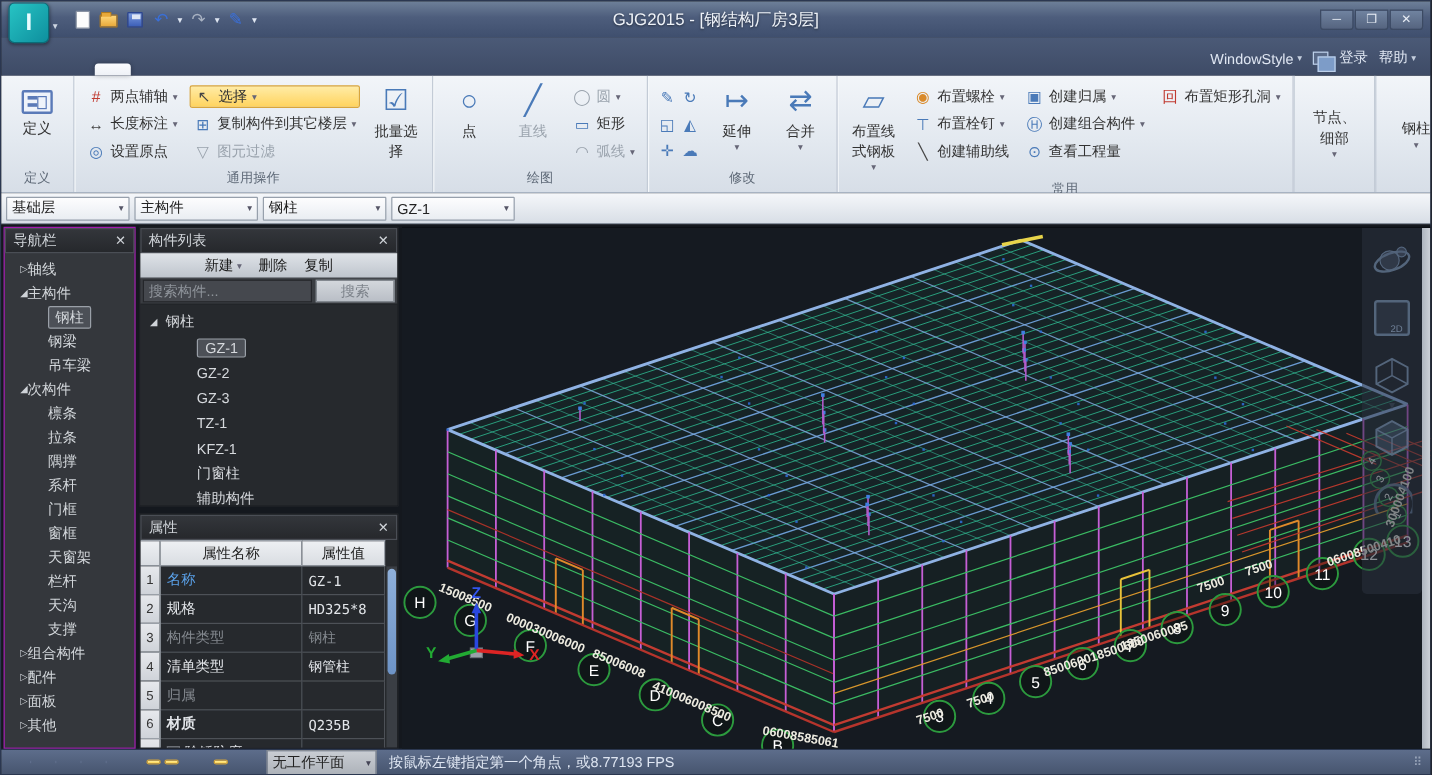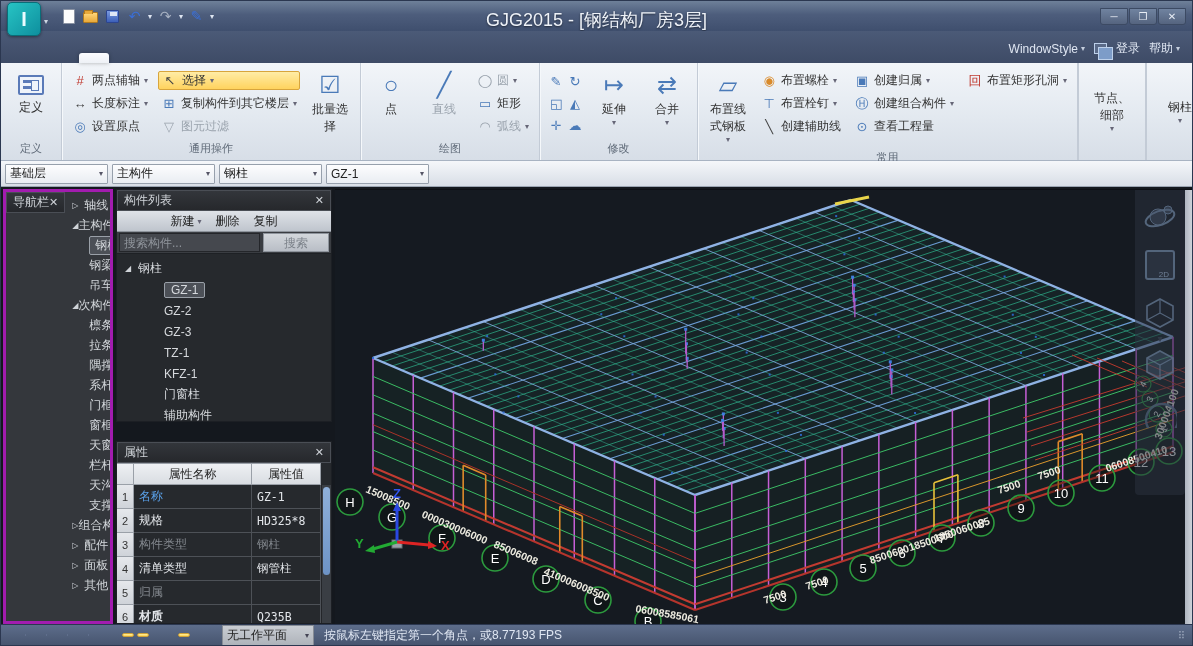--- a/index.html
+++ b/index.html
@@ -10,21 +10,21 @@
   .applogo{width:34px;height:34px;margin:6px 2px 0 6px;background:linear-gradient(135deg,#27c4c4,#0e8f9e);border-radius:5px;border:1px solid #0a6d78;color:#eafcff;display:flex;align-items:center;justify-content:center;font-size:20px;font-weight:bold;z-index:5;box-shadow:0 1px 3px rgba(0,0,0,.4);}
   .logo-caret{font-size:8px;color:#cdd6e2;margin:10px 2px 0 1px;}
   .qat{display:flex;align-items:center;gap:5px;margin-left:10px;}
   .qi{width:17px;height:16px;display:inline-flex;align-items:center;justify-content:center;font-size:14px;line-height:1;}
   .qi-page{width:12px;height:15px;background:#fdfdfd;border:1px solid #8a93a3;border-radius:1px;}
   .qi-folder{width:15px;height:11px;background:linear-gradient(#ffd77a,#e8a93a);border:1px solid #b07a20;border-radius:1px;margin-top:3px;position:relative;}
   .qi-folder:before{content:"";position:absolute;top:-3px;left:0;width:7px;height:3px;background:#e8a93a;border:1px solid #b07a20;border-bottom:none;border-radius:1px 1px 0 0;}
   .qi-floppy{width:13px;height:13px;background:linear-gradient(#7b9be0,#3c5fb8);border:1px solid #2c4590;border-radius:1px;position:relative;}
   .qi-floppy:before{content:"";position:absolute;left:3px;top:1px;width:7px;height:4px;background:#dfe6f5;}
   .blue{color:#3a6fd8;} .grayic{color:#a8b2c2;} .qcaret{font-size:8px;color:#dfe6f2;}
-  .title-text{position:absolute;left:0;right:0;top:7px;text-align:center;color:#eef2f8;font-size:18px;text-shadow:0 1px 2px rgba(0,0,0,.5);}
+  .title-text{position:absolute;left:0;right:0;top:7px;text-align:center;color:#eef2f8;font-size:14px;text-shadow:0 1px 2px rgba(0,0,0,.5);}
   .winbtns{margin-left:auto;display:flex;gap:1px;padding-right:6px;z-index:4;}
   .winbtn{width:28px;height:17px;display:flex;align-items:center;justify-content:center;color:#e8edf5;font-size:10px;background:linear-gradient(#7083a0,#55647f);border:1px solid #3c4a63;border-radius:0 0 3px 3px;cursor:default;}
   
   .tabrow{height:32px;background:linear-gradient(#4b5a77,#3e4b66);display:flex;align-items:flex-end;padding:0 0 0 46px;flex:0 0 auto;position:relative;}
   .tab{padding:5px 15px;font-size:12.5px;color:#e2e9f3;cursor:default;border-radius:3px 3px 0 0;margin-right:2px;}
   .tab.active{background:linear-gradient(#fbfcfe,#eef1f6);color:#222;box-shadow:0 0 4px rgba(0,0,0,.3);}
   .tabrow-right{margin-left:auto;display:flex;align-items:center;gap:9px;padding:0 12px 6px 0;color:#dfe6f2;font-size:12px;}
   .tr-caret{font-size:8px;color:#c4cedd;margin-left:-6px;}
   .cascade-ic{width:13px;height:11px;border:1px solid #bdd0ea;background:#5a6a88;position:relative;}
   .cascade-ic:before{content:"";position:absolute;left:3px;top:3px;width:13px;height:11px;border:1px solid #bdd0ea;background:#7d9cc8;}
@@ -51,28 +51,28 @@
   .rspacer{flex:1;border-right:none;box-shadow:none;}
   .rright{display:flex;flex-direction:column;justify-content:center;border-left:1px solid #c3cbd6;border-right:1px solid #c3cbd6;padding:0 10px;}
   
   .comborow{height:26px;background:linear-gradient(#f5f7fa,#d8dee6);display:flex;align-items:center;gap:4px;padding:0 4px;border-bottom:1px solid #9aa4b1;flex:0 0 auto;}
   .combo{width:103px;height:20px;background:linear-gradient(#fdfdfe,#e9edf2);border:1px solid #97a0ac;border-radius:1px;display:flex;align-items:center;font-size:12px;color:#222;padding:0 4px;cursor:default;}
   .combo .cv{margin-left:auto;font-size:8px;color:#556;}
   
   .main{flex:1;display:flex;gap:3px;padding:2px 0 0 2px;background:#14181e;min-height:0;}
   .panel-title{height:21px;background:linear-gradient(#33363b,#26282c);border:1px solid #4a4e55;display:flex;align-items:center;padding:0 6px;color:#d0d4d9;font-size:12px;flex:0 0 auto;}
   .panel-title .x{margin-left:auto;font-size:11px;color:#cfd3d8;cursor:default;}
-  .navpanel{width:110px;display:flex;flex-direction:row;background:#34373c;border:3px solid #a21caf;}
+  .navpanel{width:110px;display:flex;flex-direction:column;background:#34373c;border:1px solid #a21caf;text-align:right;}
   .navtree{flex:1;overflow:hidden;padding-top:3px;}
   .nav-item{display:flex;align-items:center;height:20px;font-size:12px;color:#d3d7db;padding-left:7px;cursor:default;white-space:nowrap;}
   .nav-item .tri{width:12px;font-size:8px;color:#cfd3d8;}
   .nav-item.child{padding-left:24px;}
   .nav-item.selected .lbl{background:#4c5057;border:1px solid #9aa0a8;border-radius:2px;padding:0 5px;}
   
-  .compcol{width:216px;display:flex;flex-direction:column;gap:19px;min-height:0;}
+  .compcol{width:216px;display:flex;flex-direction:column;gap:6px;min-height:0;}
   .listpanel{height:233px;display:flex;flex-direction:column;background:#2b2d31;border:1px solid #1c1f24;}
   .btnrow{height:21px;background:linear-gradient(#dfe3e8,#bfc5cd);display:flex;align-items:center;justify-content:center;gap:14px;font-size:12px;color:#1c1c1c;border-bottom:1px solid #8e949c;flex:0 0 auto;}
   .lbtn{display:flex;align-items:center;gap:3px;cursor:default;font-weight:normal;}
   .searchrow{height:22px;display:flex;gap:3px;padding:1px 2px;background:#3a3d42;border-bottom:1px solid #1e2125;flex:0 0 auto;}
   .search-input{flex:1;background:#45484e;border:1px solid #24262a;color:#c9cdd2;font-size:12px;padding:0 4px;min-width:0;}
   .search-input::placeholder{color:#8f949b;}
   .search-btn{width:66px;background:linear-gradient(#d3d7dc,#b9bec6);border:1px solid #8e949c;color:#7c828a;font-size:12px;cursor:default;}
   .complist{flex:1;overflow:hidden;padding-top:4px;background:#26292d;}
   .cl-item{display:flex;align-items:center;height:21px;font-size:12px;color:#d6d9dd;padding-left:8px;cursor:default;}
   .cl-item .tri{width:13px;font-size:8px;color:#cfd3d8;}

